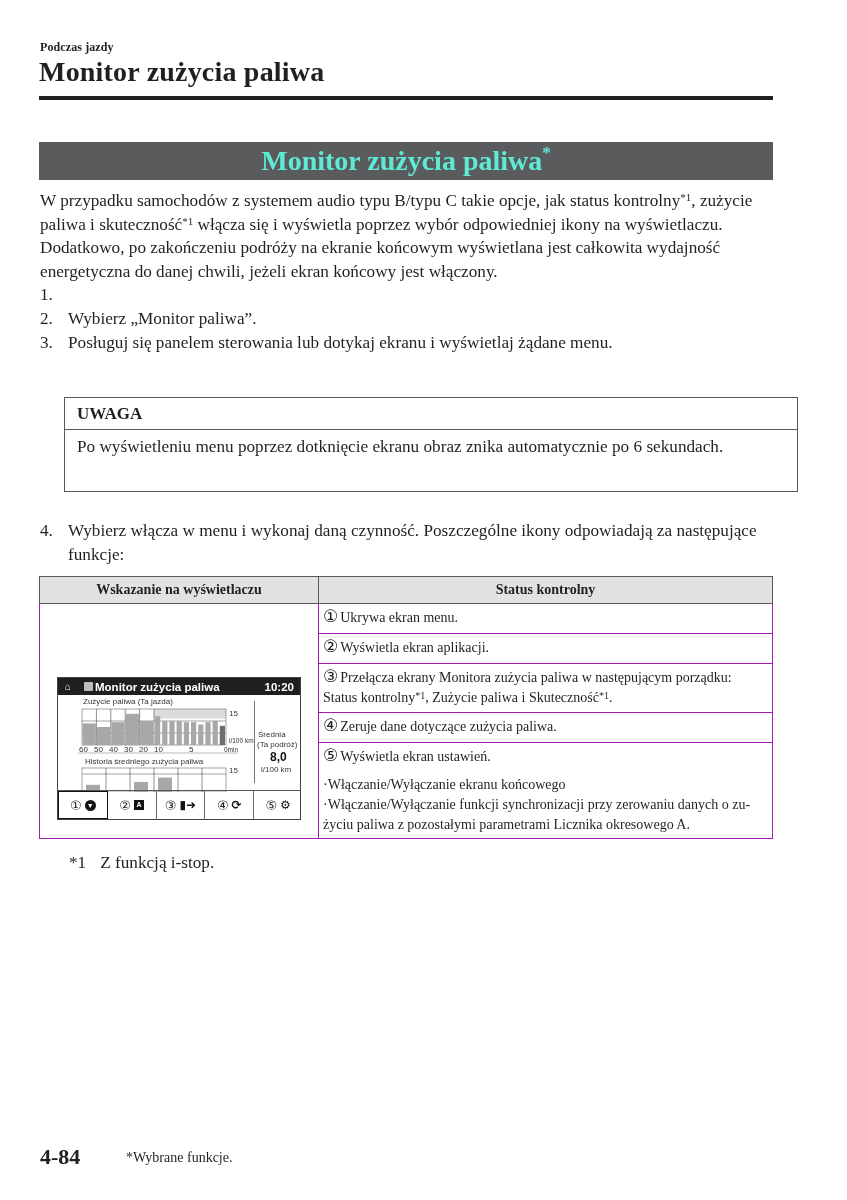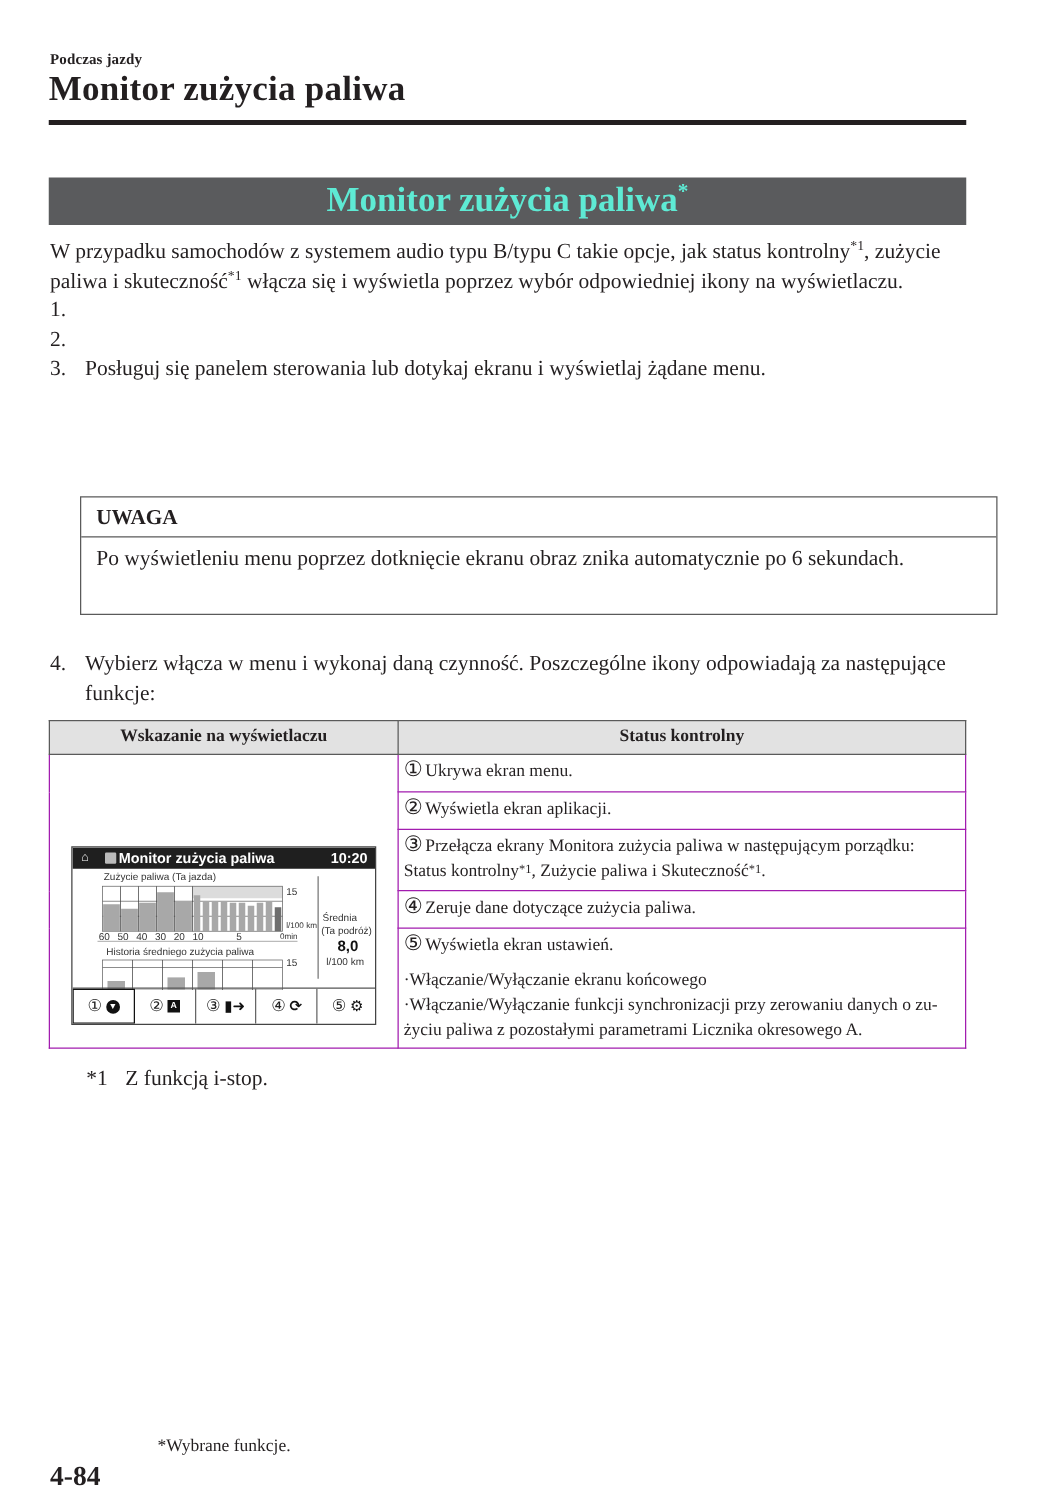--- a/index.html
+++ b/index.html
@@ -52,41 +52,43 @@
   .scr-menu-item { flex: 1; border-right: 1px solid #666; display: flex; align-items: center; justify-content: center; gap: 3px; font-size: 13px; }
   .scr-menu-item:last-child { border-right: 0; }
   .scr-menu-item.active { border: 1.5px solid #111; }
   .mi-num { font-family: "DejaVu Sans", sans-serif; font-size: 13px; color: #222; }
   .mi-ico { font-size: 12px; color: #111; font-weight: bold; font-family: "DejaVu Sans", sans-serif; }
   .ico-down { display: inline-block; width: 11px; height: 11px; border-radius: 50%; background: #111; color: #fff; font-size: 7px; line-height: 11px; text-align: center; }
   .ico-app { display: inline-block; width: 10px; height: 10px; background: #111; color: #fff; font-size: 7px; line-height: 10px; text-align: center; font-weight: bold; }
 
   .footnote { position: absolute; left: 69px; top: 853px; font-size: 17.2px; }
   .footnote .fn-num { margin-right: 14px; }
-  .page-num { position: absolute; left: 40px; top: 1168px; font-size: 22px; font-weight: bold; }
+  .page-num { position: absolute; left: 40px; top: 1144px; font-size: 22px; font-weight: bold; }
   .page-footer-note { position: absolute; left: 126px; top: 1150px; font-size: 14px; }
 </style>
 </head>
 <body>
 
 <div class="section-label">Podczas jazdy</div>
 <div class="page-title">Monitor zużycia paliwa</div>
 <div class="title-rule"></div>
 
 <div class="banner">
   <span>Monitor zużycia paliwa</span><sup>*</sup>
 </div>
 
 <div class="body-text">
   <p><span>W przypadku samochodów z systemem audio typu B/typu C takie opcje, jak status kontrolny</span><sup>*1</sup><span>, zużycie paliwa i skuteczność</span><sup>*1</sup><span> włącza się i wyświetla poprzez wybór odpowiedniej ikony na wyświetlaczu.</span></p>
+  <p>Dodatkowo, po zakończeniu podróży na ekranie końcowym wyświetlana jest całkowita wydajność energetyczna do danej chwili, jeżeli ekran końcowy jest włączony.</p>
   <div class="ol-item">
     <span class="num">1.</span>
   </div>
   <div class="ol-item">
     <span class="num">2.</span>
+    <span>Wybierz „Monitor paliwa”.</span>
   </div>
   <div class="ol-item">
     <span class="num">3.</span>
     <span>Posługuj się panelem sterowania lub dotykaj ekranu i wyświetlaj żądane menu.</span>
   </div>
 </div>
 
 <div class="note">
   <div class="note-head">UWAGA</div>
   <div class="note-body">Po wyświetleniu menu poprzez dotknięcie ekranu obraz znika automatycznie po 6 sekundach.</div>

